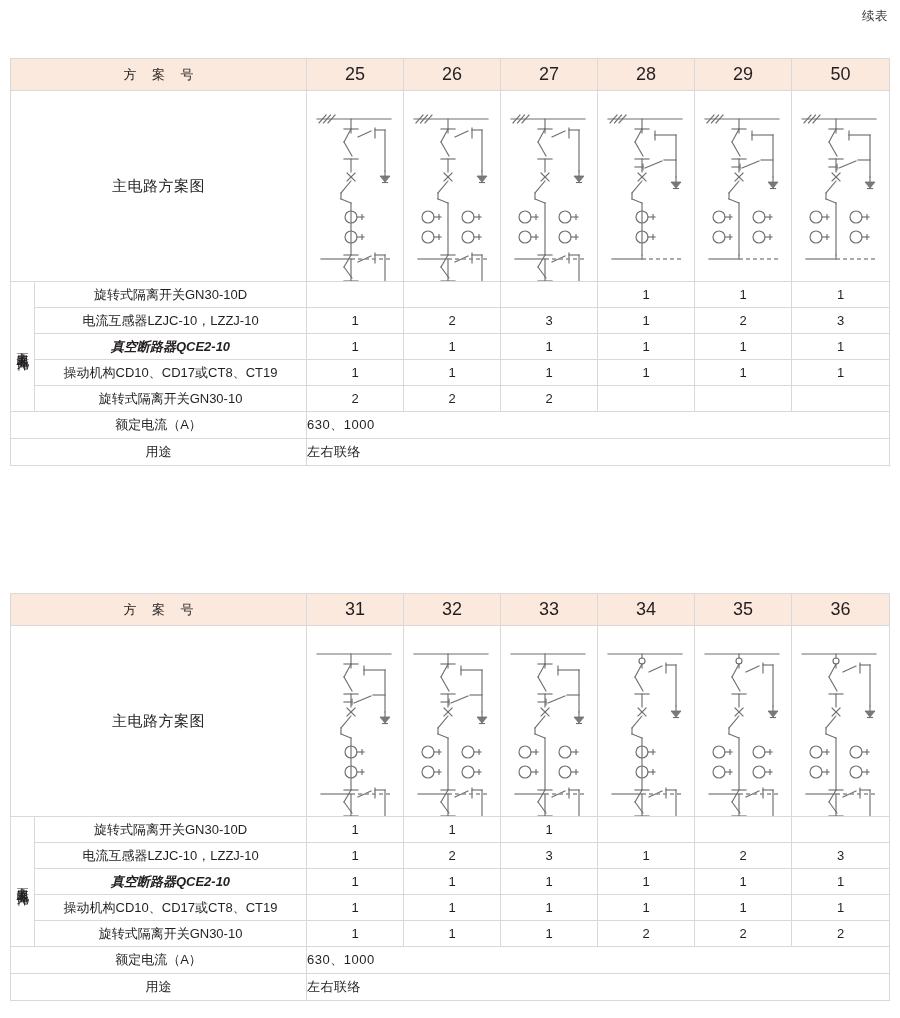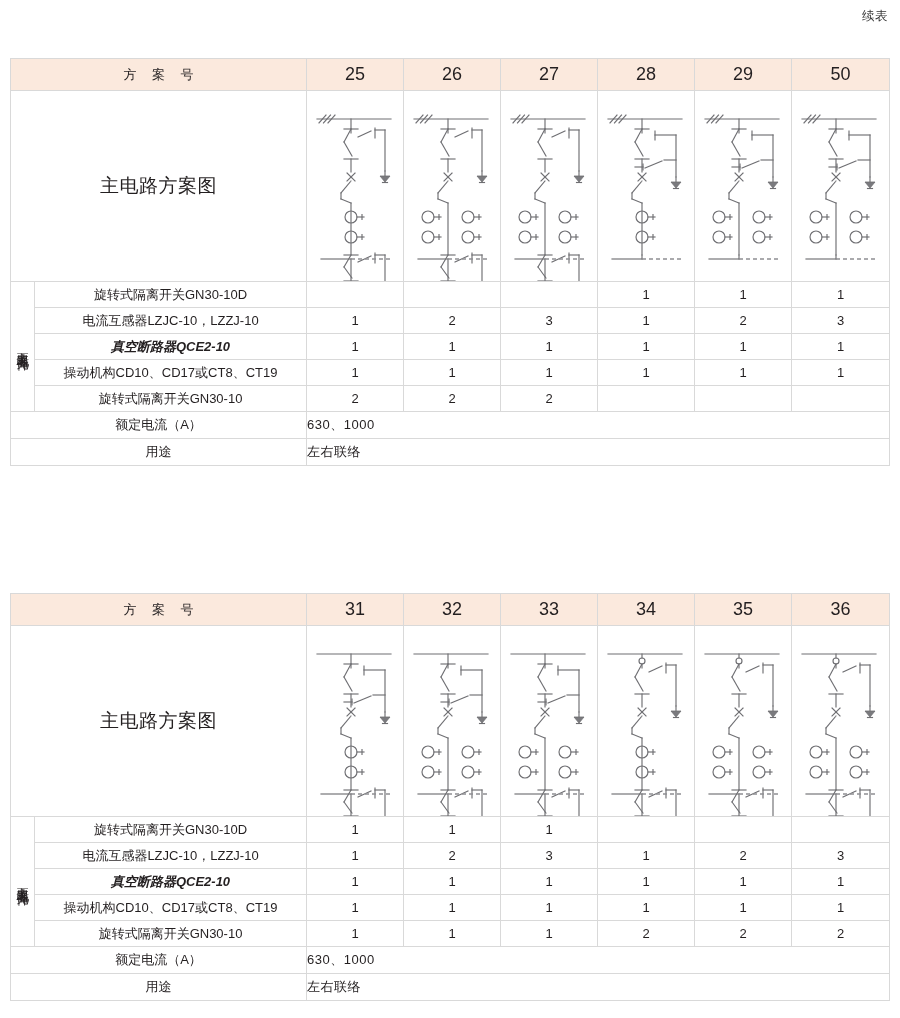--- a/index.html
+++ b/index.html
@@ -71,21 +71,21 @@
     margin-top: 12px;
   }
 
   
   .diagrow td {
     height: 190px;
     background: #ffffff;
   }
   .diagrow td.diag-label {
     text-align: center;
-    font-size: 19px;
+    font-size: 15px;
     letter-spacing: 0.5px;
   }
   .diag-cell {
     padding: 0;
     position: relative;
   }
   .diag-cell svg {
     display: block;
     margin: 0 auto;
   }

